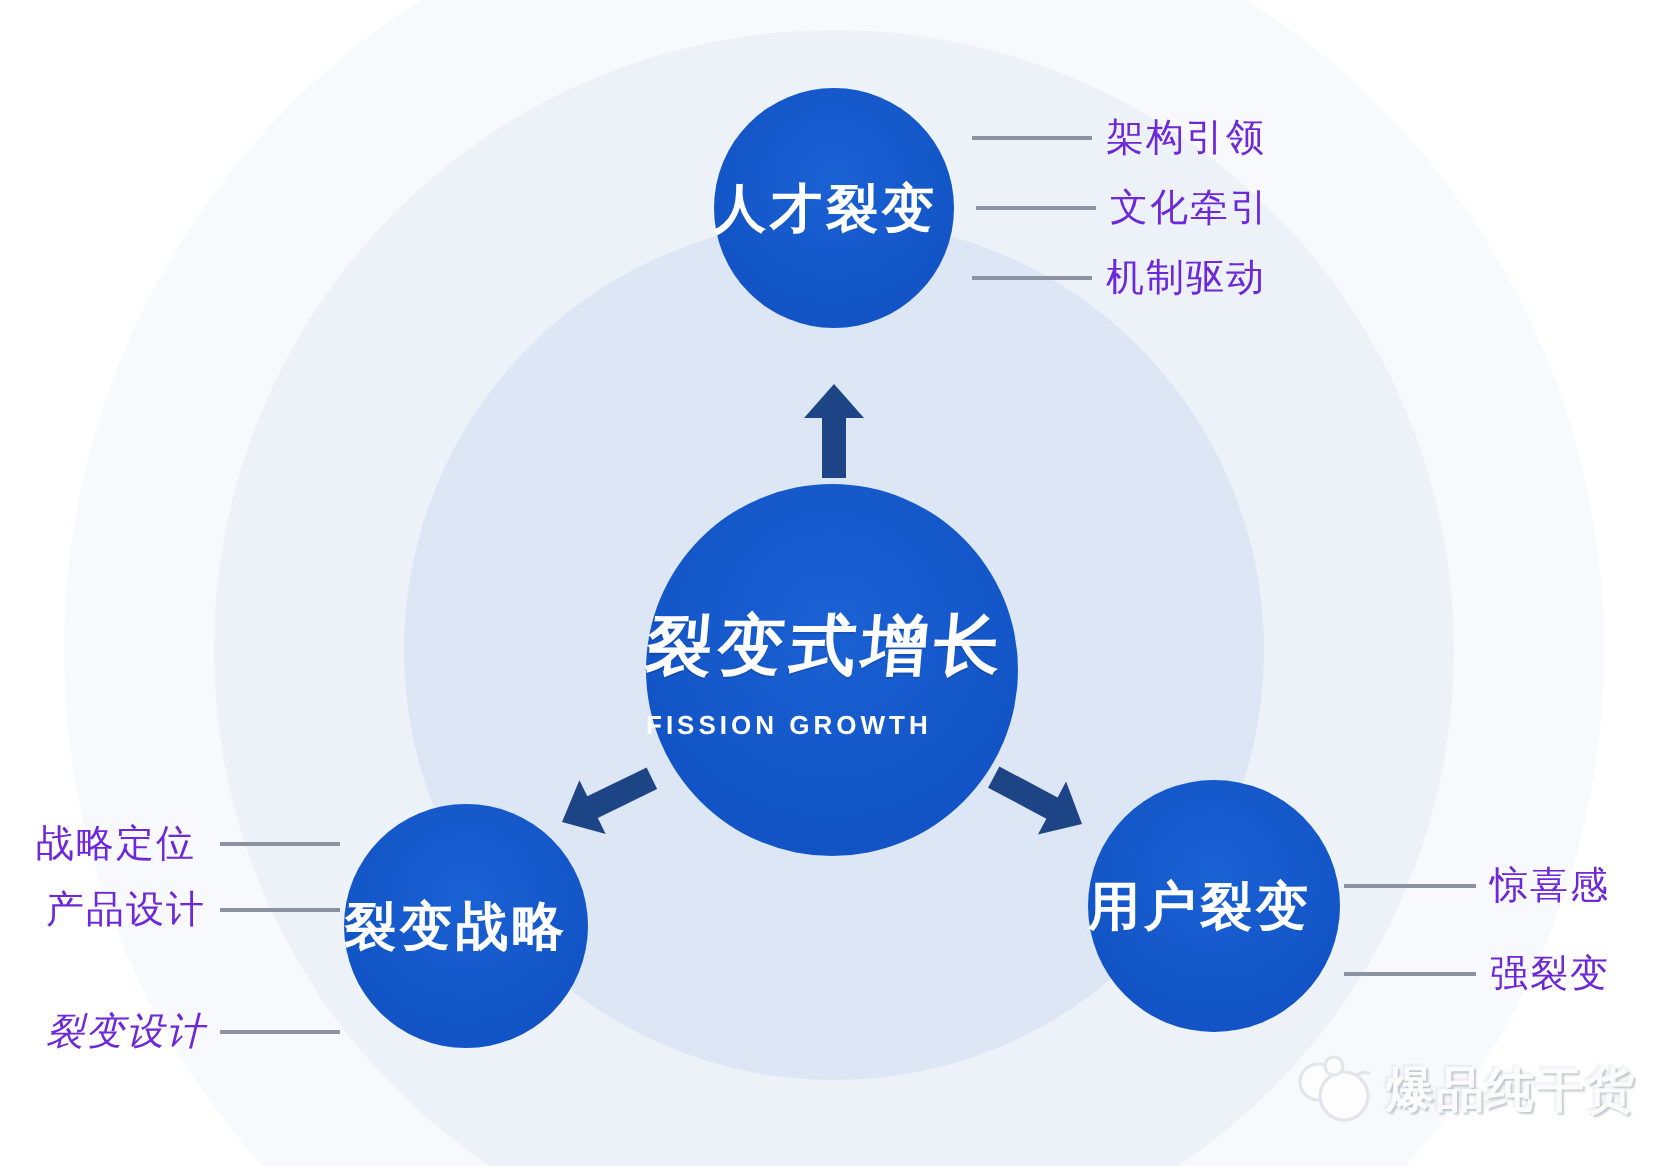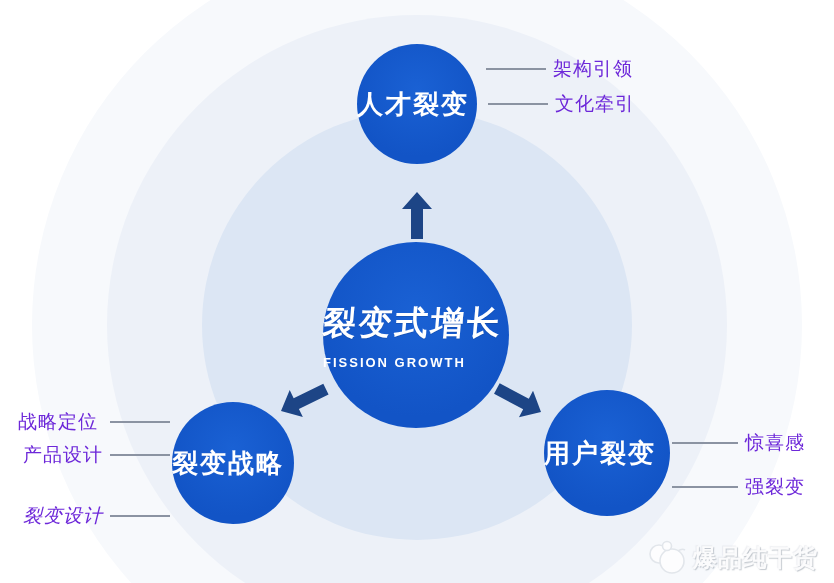--- a/index.html
+++ b/index.html
@@ -59,21 +59,21 @@
 
   .row-r1 { left:672px; top:431px; }
   .row-r2 { left:672px; top:443px; }
   .row-r3 { left:672px; top:475px; }
 
   
   .arrow-layer { position:absolute; left:0; top:0; z-index:3; pointer-events:none; }
 
   
   .watermark {
-    position:absolute; right:16px; bottom:4px; display:flex;
+    position:absolute; right:16px; bottom:17px; display:flex;
     align-items:center; gap:2px; z-index:4;
   }
   .watermark-text {
     font-size:24px; font-weight:700; letter-spacing:1px; color:#fbfbfc;
     text-shadow:1px 1px 1px rgba(150,158,170,0.55), -1px -1px 1px rgba(205,210,218,0.35);
     white-space:nowrap;
   }
 </style>
 </head>
 <body>
@@ -116,20 +116,24 @@
   </div>
 
   <div class="label-row row-t1">
     <div class="tick"></div>
     <div class="item-text">架构引领</div>
   </div>
   <div class="label-row row-t2">
     <div class="tick"></div>
     <div class="item-text">文化牵引</div>
   </div>
+  <div class="label-row row-t3">
+    <div class="tick"></div>
+    <div class="item-text">机制驱动</div>
+  </div>
 
   <div class="label-row row-l1">
     <div class="item-text">战略定位</div>
     <div class="tick"></div>
   </div>
   <div class="label-row row-l2">
     <div class="item-text">产品设计</div>
     <div class="tick"></div>
   </div>
   <div class="label-row row-l3">

